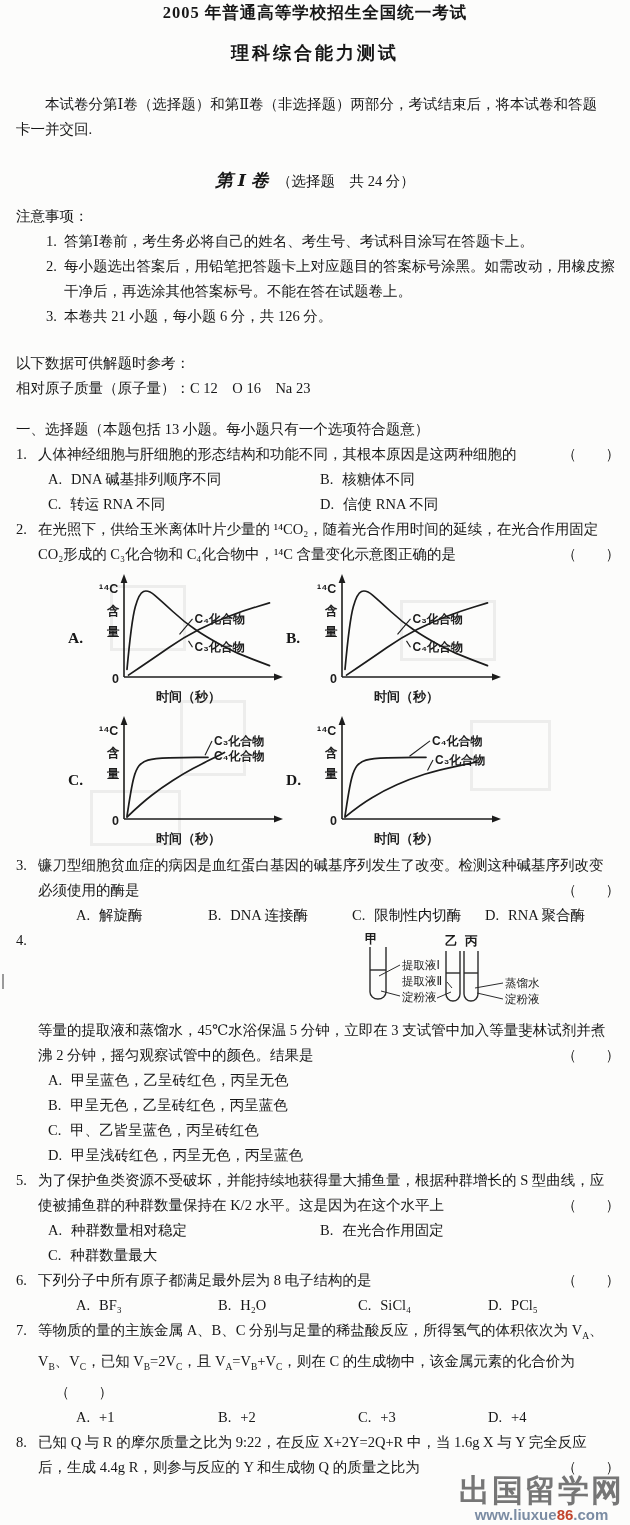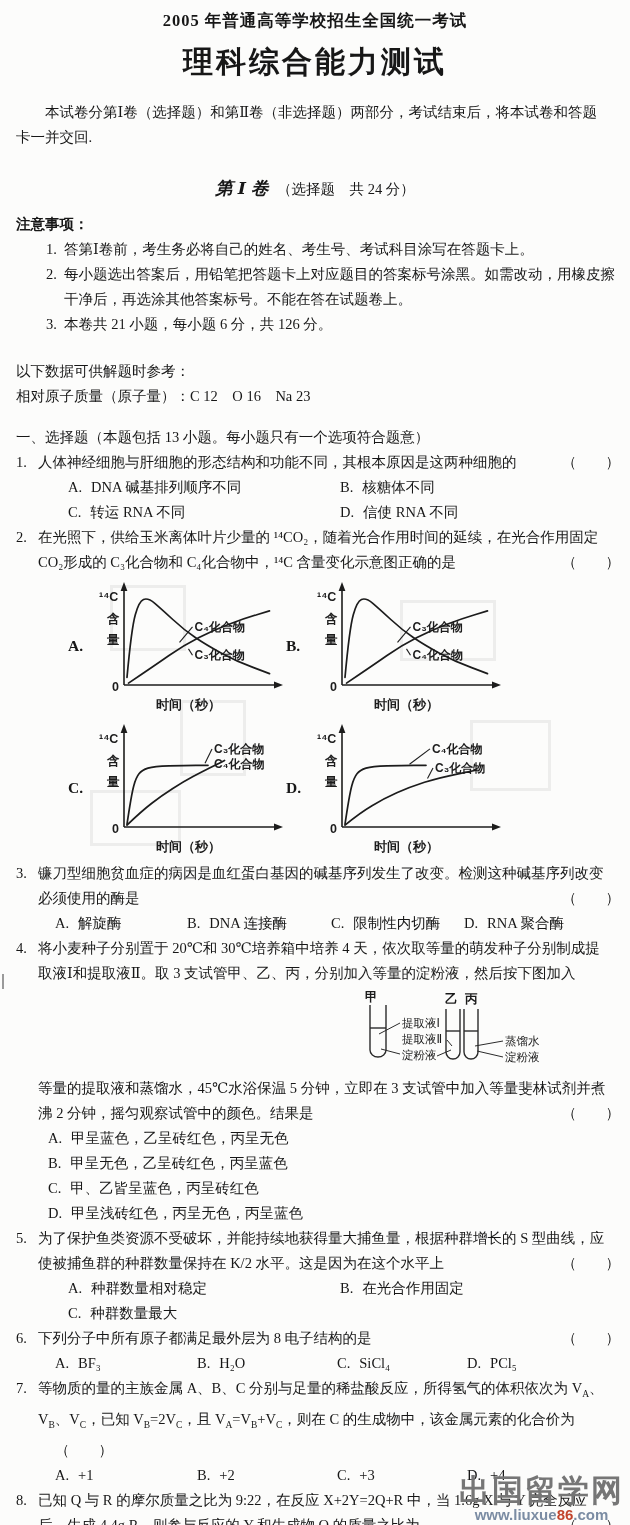--- a/index.html
+++ b/index.html
@@ -3,39 +3,39 @@
 <meta charset="utf-8">
 <style>
   html,body { margin:0; padding:0; background:#ffffff; }
   #page {
     position:relative; width:630px; height:1525px; overflow:hidden;
     background:#fcfcfb; color:#171717;
     font-family:"Liberation Serif","DejaVu Serif",serif;
     font-size:14.5px; line-height:25px;
   }
   .center { text-align:center; }
-  .exam-title { padding-top:8px; font-size:16.5px; font-weight:bold; letter-spacing:1px; }
-  .subject-title { margin-top:16px; font-size:30px; font-weight:bold; letter-spacing:3px; }
+  .exam-title { font-size:16.5px; font-weight:bold; letter-spacing:1px; }
+  .subject-title { margin-top:16px; font-size:18px; font-weight:bold; letter-spacing:3px; }
   .intro { margin:26px 25px 0 16px; text-indent:2em; }
   .volume-line { margin-top:26px; font-size:14.5px; }
   .volume-name { font-size:17.5px; font-weight:bold; letter-spacing:5px; font-style:italic; }
   .volume-sub { font-size:14.5px; }
-  .notice-head { margin:10px 0 0 16px;font-weight:bold; }
+  .notice-head { margin:10px 0 0 16px; }
   .notice-item { position:relative; padding-left:64px; padding-right:14px; }
   .notice-num { position:absolute; left:46px; top:0; }
   .plain-line { margin-left:16px; }
   .data-note { margin-top:22px; }
   .section-head { margin:16px 0 0 16px; }
   .q { position:relative; padding-left:38px; padding-right:16px; }
   .q-num { position:absolute; left:16px; top:0; }
   .bracket { position:absolute; right:10px; bottom:0; }
   .bracket-line { padding-left:55px; }
   .opt-label { margin-right:9px; }
-  .opts-grid2 { display:grid; grid-template-columns:272px auto; padding-left:68px; }
-  .opts-grid4 { display:grid; padding-left:55px; }
+  .opts-grid2 { display:grid; grid-template-columns:272px auto; padding-left:48px; }
+  .opts-grid4 { display:grid; padding-left:76px; }
   .g4a { grid-template-columns:132px 144px 133px auto; }
   .g4b { grid-template-columns:142px 140px 130px auto; }
   .optline { padding-left:48px; }
   
   .charts { position:relative; margin:2px 0 0 68px; display:grid; grid-template-columns:218px 218px; z-index:2; }
   .chart { position:relative; padding-left:26px; height:142px; }
   .chletter { position:absolute; left:0; top:56px; font-weight:bold; font-size:15.5px; }
   .chart svg text { font-family:"Liberation Sans","DejaVu Sans",sans-serif; }
   
   .blob { position:absolute; border:3px solid #ededec; z-index:1; }
@@ -197,21 +197,20 @@
   </div>
   <div class="opts-grid4 g4a">
     <div><span class="opt-label">A.</span><span>解旋酶</span></div>
     <div><span class="opt-label">B.</span><span>DNA 连接酶</span></div>
     <div><span class="opt-label">C.</span><span>限制性内切酶</span></div>
     <div><span class="opt-label">D.</span><span>RNA 聚合酶</span></div>
   </div>
 
   <div class="q">
     <span class="q-num">4.</span>
-    <span>将小麦种子分别置于 20℃和 30℃培养箱中培养 4 天，依次取等量的萌发种子分别制成提取液Ⅰ和提取液Ⅱ。取 3 支试管甲、乙、丙，分别加入等量的淀粉液，然后按下图加入</span>
   </div>
   <div class="edge-tick"></div>
 
   <div class="tube-fig">
     <svg width="240" height="86">
       <g stroke="#2b2b2b" stroke-width="1.4" fill="none">
         <path d="M16,17 L16,62 A8,7 0 0 0 32,62 L32,17"></path>
         <line x1="16" y1="40" x2="32" y2="40"></line>
         <path d="M92,21 L92,64 A7,7 0 0 0 106,64 L106,21"></path>
         <line x1="92" y1="43" x2="106" y2="43"></line>

